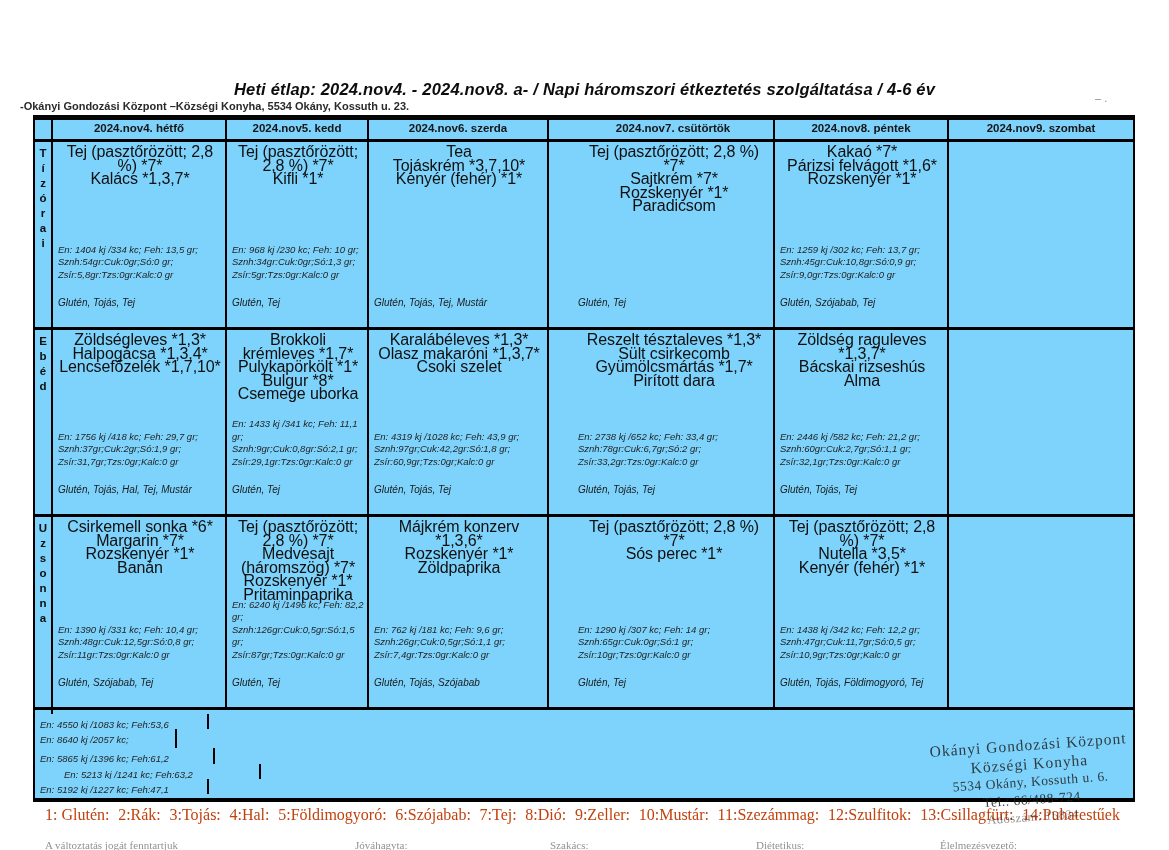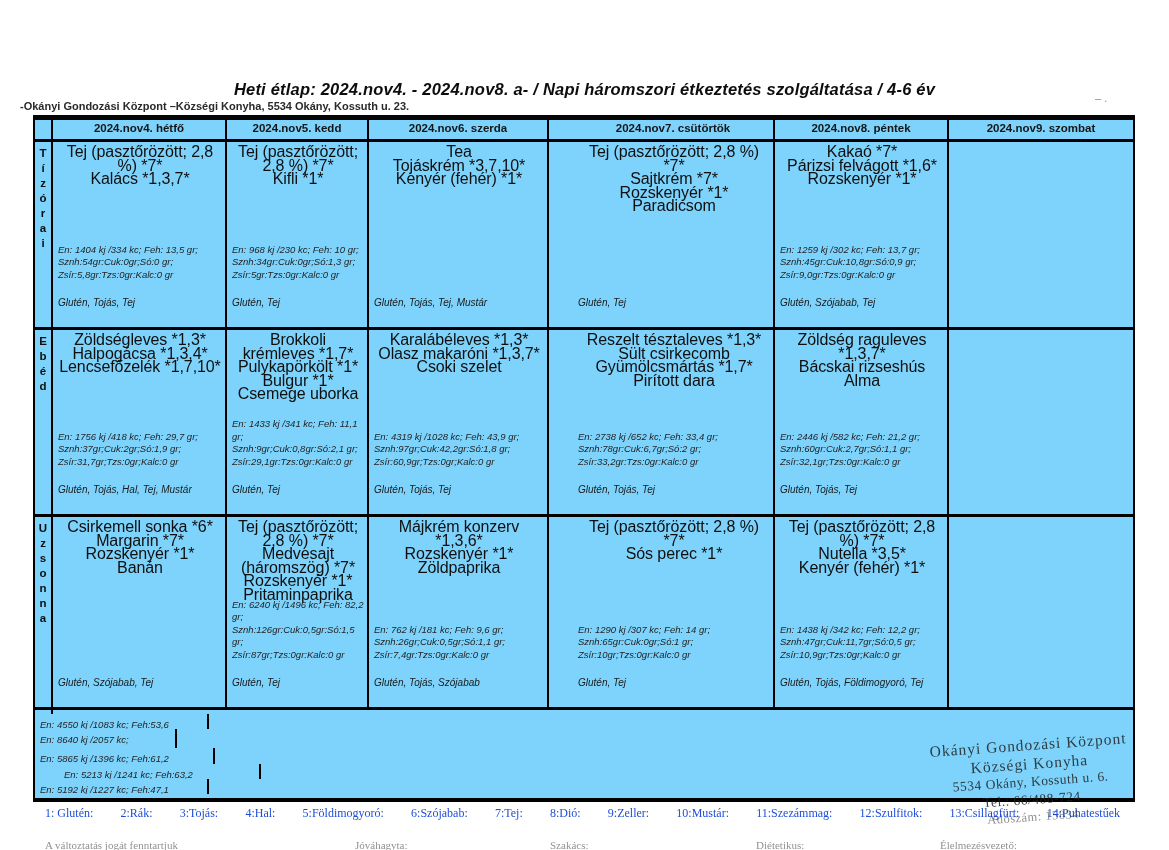--- a/index.html
+++ b/index.html
@@ -48,21 +48,21 @@
   }
   .cell { position:relative; border-right:2px solid #000; padding:3px 3px 0 5px; overflow:hidden; }
   .item { font-size:16px; font-weight:400; line-height:13.6px; letter-spacing:-.1px; color:#0f0f0f;text-align:center; }
   .nutri { position:absolute; left:5px; right:2px; bottom:46px; font-style:italic; font-size:9.5px; line-height:12.5px; color:#242424; }
   .allerg { position:absolute; left:5px; right:2px; bottom:19px; font-style:italic; font-size:10px; color:#1a1a1a; }
   .totalscell { font-style:italic; font-size:9.5px; line-height:13px; padding-top:4px; color:#242424; }
 
   .legend {
     position:absolute; left:45px; top:806px; width:1075px; display:flex;
     justify-content:space-between; font-family:"Liberation Serif",serif;
-    font-size:12px; color:#1d4ed8; white-space:nowrap;
+    font-size:16px; color:#c2410c; white-space:nowrap;
   }
   .stamp {
     position:absolute; left:878px; top:735px; width:305px; text-align:center;
     transform:rotate(-4deg); font-family:"Liberation Serif",serif;
     color:#222; opacity:.85; z-index:5;
   }
   .sline0, .sline1 { font-size:15.5px; letter-spacing:1px; line-height:19px; }
   .sline2, .sline3 { font-size:13.5px; letter-spacing:.5px; line-height:18px; }
   .sline4 { font-size:12.5px; letter-spacing:.5px; opacity:.6; line-height:16px; }
   .fnote {
@@ -174,21 +174,21 @@
               <div class="nline">En: 1756 kj /418 kc; Feh: 29,7 gr;</div>
               <div class="nline">Sznh:37gr;Cuk:2gr;Só:1,9 gr;</div>
               <div class="nline">Zsír:31,7gr;Tzs:0gr;Kalc:0 gr</div>
             </div>
             <div class="allerg">Glutén, Tojás, Hal, Tej, Mustár</div>
           </div>
           <div class="cell">
             <div class="items">
               <div class="item">Brokkoli krémleves *1,7*</div>
               <div class="item">Pulykapörkölt *1*</div>
-              <div class="item">Bulgur *1*</div>
+              <div class="item">Bulgur *8*</div>
               <div class="item">Csemege uborka</div>
             </div>
             <div class="nutri">
               <div class="nline">En: 1433 kj /341 kc; Feh: 11,1 gr;</div>
               <div class="nline">Sznh:9gr;Cuk:0,8gr:Só:2,1 gr;</div>
               <div class="nline">Zsír:29,1gr:Tzs:0gr:Kalc:0 gr</div>
             </div>
             <div class="allerg">Glutén, Tej</div>
           </div>
           <div class="cell">
@@ -244,20 +244,25 @@
             <div class="labelch">n</div>
             <div class="labelch">n</div>
             <div class="labelch">a</div>
           </div>
           <div class="cell">
             <div class="items">
               <div class="item">Csirkemell sonka *6*</div>
               <div class="item">Margarin *7*</div>
               <div class="item">Rozskenyér *1*</div>
               <div class="item">Banán</div>
+            </div>
+            <div class="nutri">
+              <div class="nline">En: 1390 kj /331 kc; Feh: 10,4 gr;</div>
+              <div class="nline">Sznh:48gr:Cuk:12,5gr:Só:0,8 gr;</div>
+              <div class="nline">Zsír:11gr:Tzs:0gr:Kalc:0 gr</div>
             </div>
             <div class="allerg">Glutén, Szójabab, Tej</div>
           </div>
           <div class="cell">
             <div class="items">
               <div class="item">Tej (pasztőrözött; 2,8 %) *7*</div>
               <div class="item">Medvesajt (háromszög) *7*</div>
               <div class="item">Rozskenyér *1*</div>
               <div class="item">Pritaminpaprika</div>
             </div>

